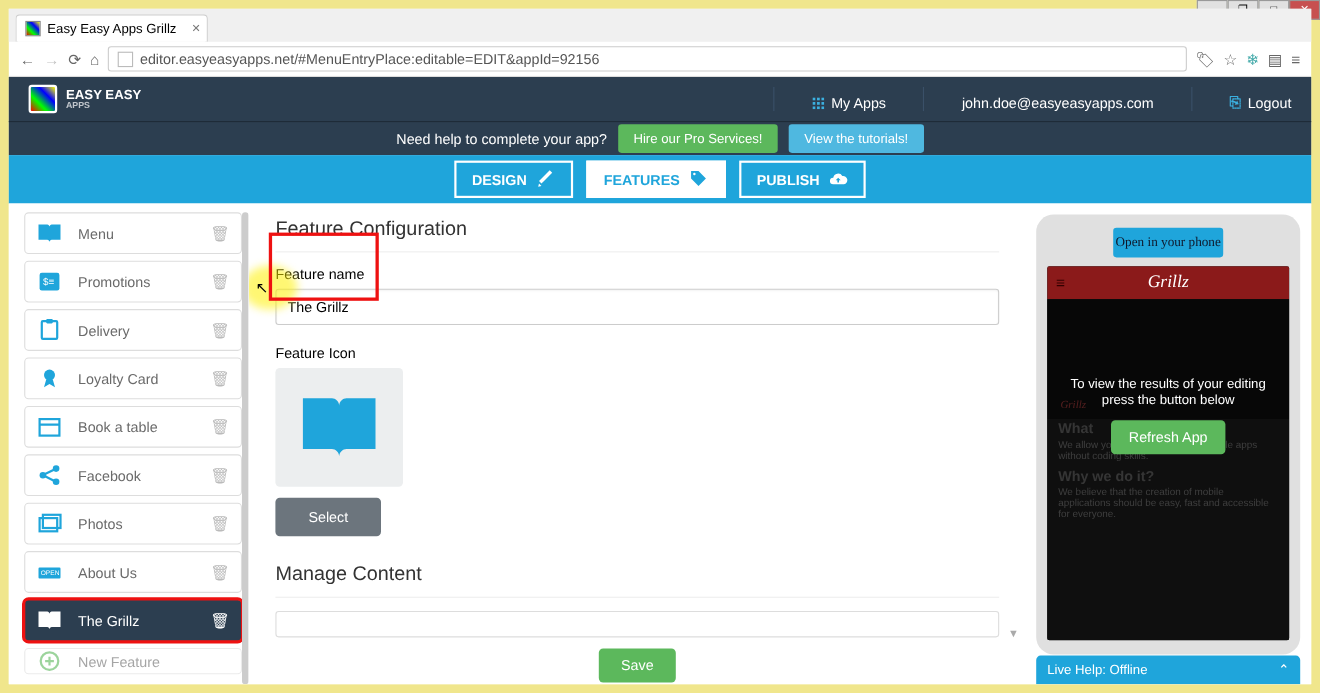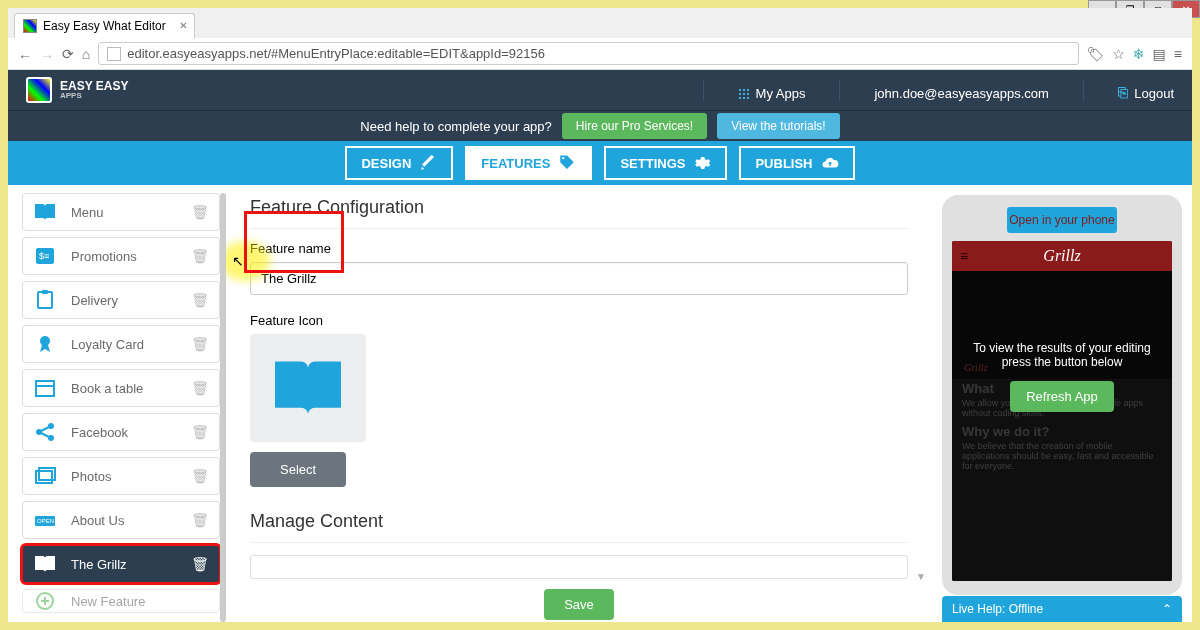--- a/index.html
+++ b/index.html
@@ -80,21 +80,21 @@
   .cursor-arrow{position:absolute;left:-18px;top:12px;font-size:14px;pointer-events:none;}
   .icon-preview{width:116px;height:108px;background:#eceeef;border-radius:4px;display:flex;align-items:center;justify-content:center;margin-bottom:10px;}
   .icon-preview svg{fill:#1fa5db;}
   .select-btn{background:#6c757d;color:#fff;border:none;padding:10px 30px;border-radius:4px;font-size:13px;cursor:pointer;}
   .save-btn{background:#5cb85c;color:#fff;border:none;padding:8px 20px;border-radius:4px;font-size:13px;cursor:pointer;margin:10px auto 0;display:block;}
   .scrollhint{position:absolute;right:6px;bottom:40px;color:#aaa;font-size:10px;}
   
   
   .preview-pane{width:260px;padding:10px;position:relative;}
   .phone-frame{background:#e0e0e0;border-radius:16px;padding:12px 10px 10px;height:400px;position:relative;}
-  .open-phone-btn{background:#1fa5db;color:#7f1d1d;border:none;padding:6px 2px;border-radius:3px;font-size:12px;cursor:pointer;display:block;margin:0 auto 8px;}
+  .open-phone-btn{background:#1fa5db;color:#0f172a;border:none;padding:6px 2px;border-radius:3px;font-size:12px;cursor:pointer;display:block;margin:0 auto 8px;font-family:Liberation Serif, serif;}
   .phone-screen{background:#1a1a1a;border-radius:2px;height:340px;position:relative;overflow:hidden;color:#fff;}
   .phone-top{background:#8b1a1a;height:30px;display:flex;align-items:center;justify-content:center;position:relative;}
   .phone-top .menu-ham{position:absolute;left:8px;color:#300;font-size:14px;}
   .phone-top .logo-text{font-family:cursive;font-style:italic;font-size:16px;color:#fff;}
   .phone-body{padding:16px 10px;font-size:10px;color:#aaa;position:relative;background:linear-gradient(#111 0%,#111 35%,#222 35%);height:calc(100% - 30px);}
   .overlay-dark{position:absolute;inset:30px 0 0 0;background:rgba(0,0,0,.55);display:flex;flex-direction:column;align-items:center;justify-content:flex-start;padding-top:70px;text-align:center;}
   .overlay-dark p{font-size:12px;color:#fff;margin-bottom:12px;padding:0 10px;}
   .refresh-btn{background:#5cb85c;color:#fff;border:none;padding:8px 16px;border-radius:4px;font-size:13px;cursor:pointer;}
   .phone-content h4{color:#777;font-size:13px;margin:4px 0 2px;}
   .phone-content p{font-size:9px;color:#888;margin-bottom:6px;}
@@ -111,21 +111,21 @@
   <div class="win-btn">❐</div>
   <div class="win-btn">□</div>
   <div class="win-btn close">✕</div>
 </div>
 
 <div class="window-frame">
 
   <div class="tabbar">
     <div class="tab">
       <span class="favicon"></span>
-      <span>Easy Easy What Editor</span>
+      <span>Easy Easy Apps Grillz</span>
       <span class="close-x">✕</span>
     </div>
   </div>
 
   <div class="urlbar">
     <span class="url-icon">←</span>
     <span class="url-icon" style="opacity:.4">→</span>
     <span class="url-icon">⟳</span>
     <span class="url-icon">⌂</span>
     <div class="url-box">
@@ -173,26 +173,20 @@
     <button class="nav-btn">
       <span>DESIGN</span>
       <svg class="nav-icn" viewBox="0 0 24 24">
           <path fill="currentColor" d="M7 17l4-4 9-9-3-3-9 9-4 4 3 3zM3 21l4-1-3-3-1 4z"></path>
         </svg>
     </button>
     <button class="nav-btn active">
       <span>FEATURES</span>
       <svg class="nav-icn" viewBox="0 0 24 24">
           <path fill="currentColor" d="M21 11l-9-9H3v9l9 9 9-9zM7 7a1.5 1.5 0 110-3 1.5 1.5 0 010 3z"></path>
-        </svg>
-    </button>
-    <button class="nav-btn">
-      <span>SETTINGS</span>
-      <svg class="nav-icn" viewBox="0 0 24 24">
-          <path fill="currentColor" d="M12 8a4 4 0 100 8 4 4 0 000-8zm9 4l2-2-2-3-3 1-2-1-1-3h-4l-1 3-2 1-3-1-2 3 2 2v0l-2 2 2 3 3-1 2 1 1 3h4l1-3 2-1 3 1 2-3-2-2z"></path>
         </svg>
     </button>
     <button class="nav-btn">
       <span>PUBLISH</span>
       <svg class="nav-icn" viewBox="0 0 24 24">
           <path fill="currentColor" d="M19 18H6a4 4 0 010-8 6 6 0 0111-2 5 5 0 012 10zm-7-8l-3 3h2v3h2v-3h2l-3-3z"></path>
         </svg>
     </button>
   </div>
 

